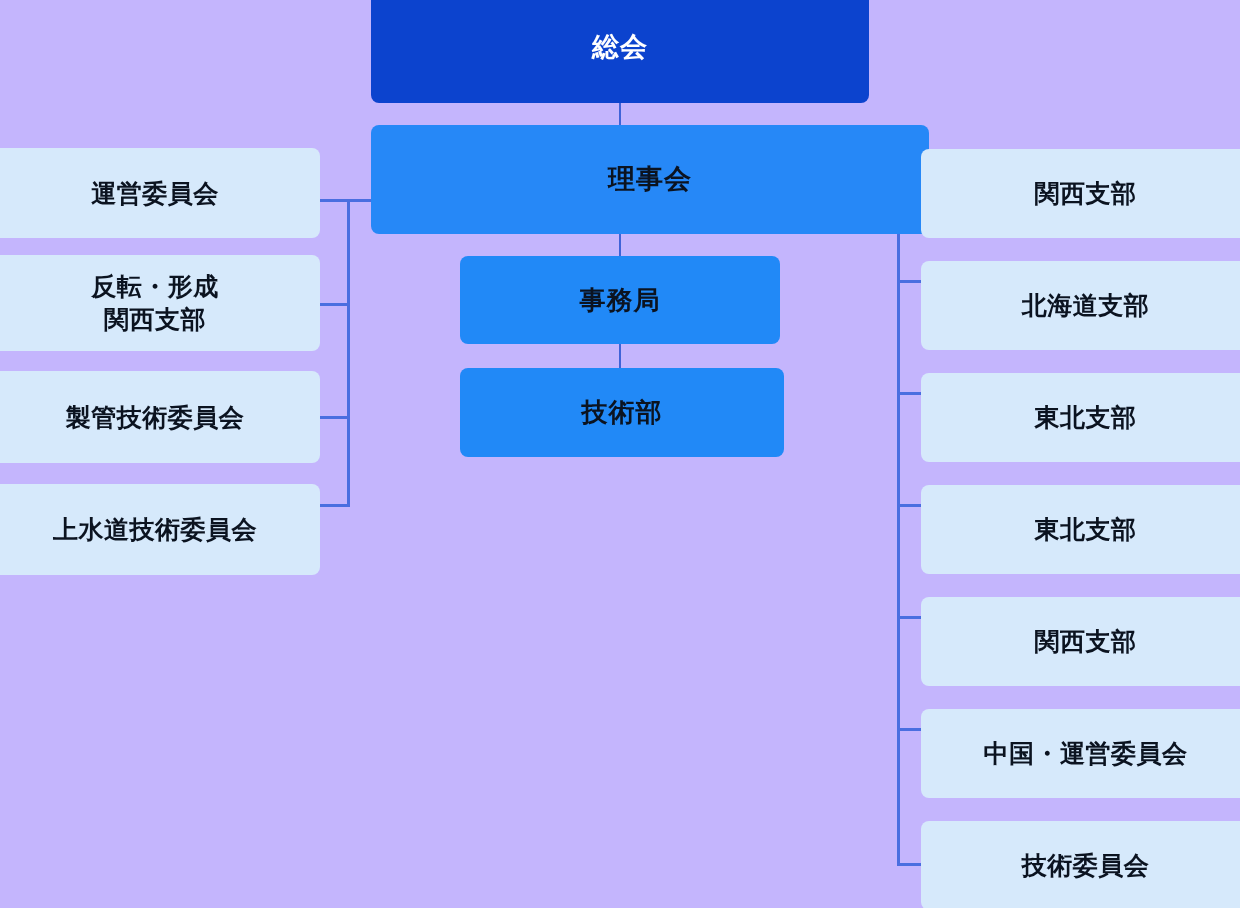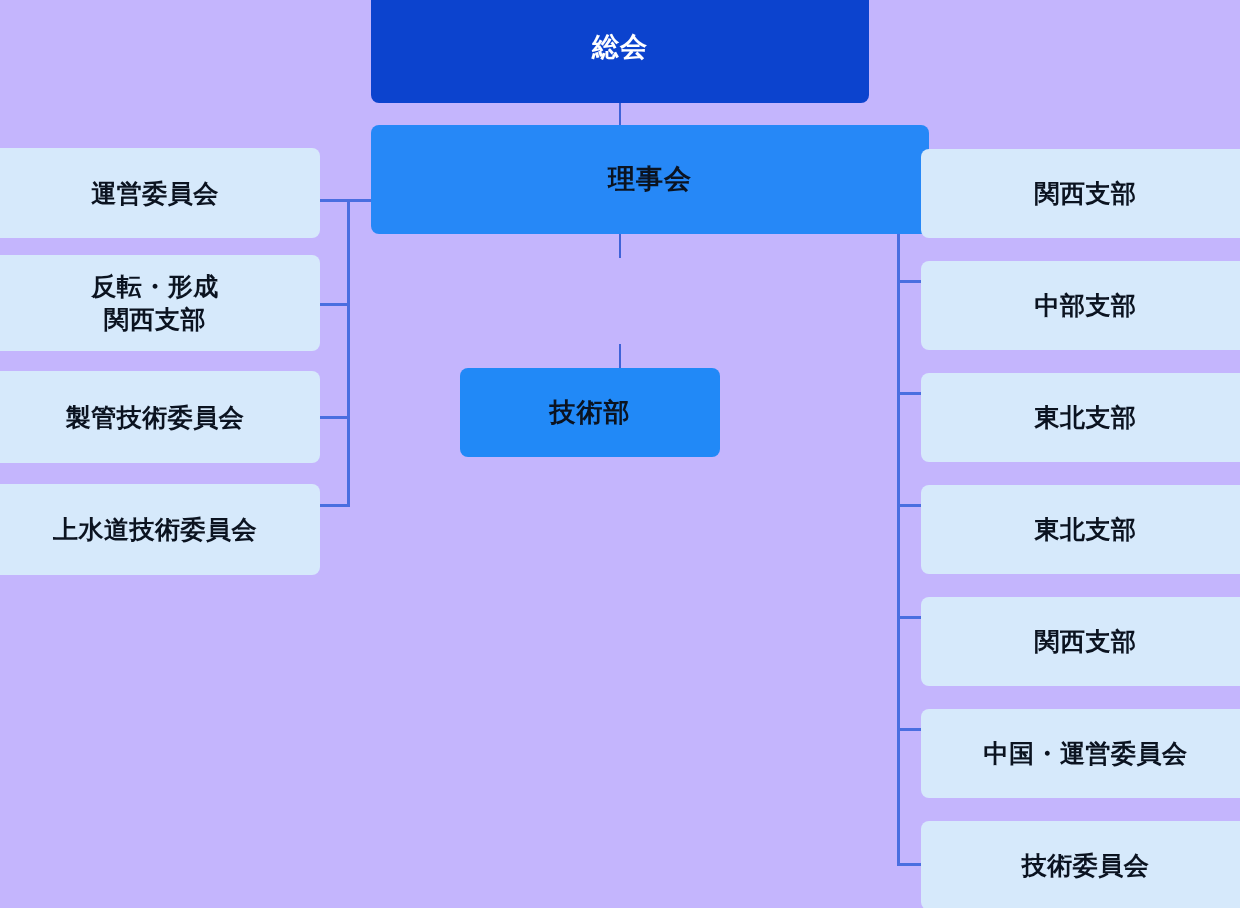--- a/index.html
+++ b/index.html
@@ -94,22 +94,25 @@
   <div class="connector h" style="left:897px; top:863px; width:27px;"></div>
 
   <div class="node level-assembly" style="left:371px; top:-8px; width:498px; height:111px;">
     <span class="node-label">総会</span>
   </div>
 
   <div class="node level-board" style="left:371px; top:125px; width:558px; height:109px;">
     <span class="node-label">理事会</span>
   </div>
 
+  <div class="node level-dept" style="left:460px; top:256px; width:320px; height:88px;">
+    <span class="node-label">事務局</span>
+  </div>
 
-  <div class="node level-dept" style="left:460px; top:368px; width:260px; height:89px;">
+  <div class="node level-dept" style="left:460px; top:368px; width:324px; height:89px;">
     <span class="node-label">技術部</span>
   </div>
 
   <div class="node level-committee" style="left:-10px; top:148px; width:330px; height:90px;">
     <span class="node-label">運営委員会</span>
   </div>
 
   <div class="node level-committee" style="left:-10px; top:255px; width:330px; height:96px;">
     <span class="node-label">反転・形成
 関西支部</span>
@@ -121,21 +124,21 @@
 
   <div class="node level-committee" style="left:-10px; top:484px; width:330px; height:91px;">
     <span class="node-label">上水道技術委員会</span>
   </div>
 
   <div class="node level-branch" style="left:921px; top:149px; width:329px; height:89px;">
     <span class="node-label">関西支部</span>
   </div>
 
   <div class="node level-branch" style="left:921px; top:261px; width:329px; height:89px;">
-    <span class="node-label">中部支部</span>
+    <span class="node-label">北海道支部</span>
   </div>
 
   <div class="node level-branch" style="left:921px; top:373px; width:329px; height:89px;">
     <span class="node-label">東北支部</span>
   </div>
 
   <div class="node level-branch" style="left:921px; top:485px; width:329px; height:89px;">
     <span class="node-label">東北支部</span>
   </div>
 

